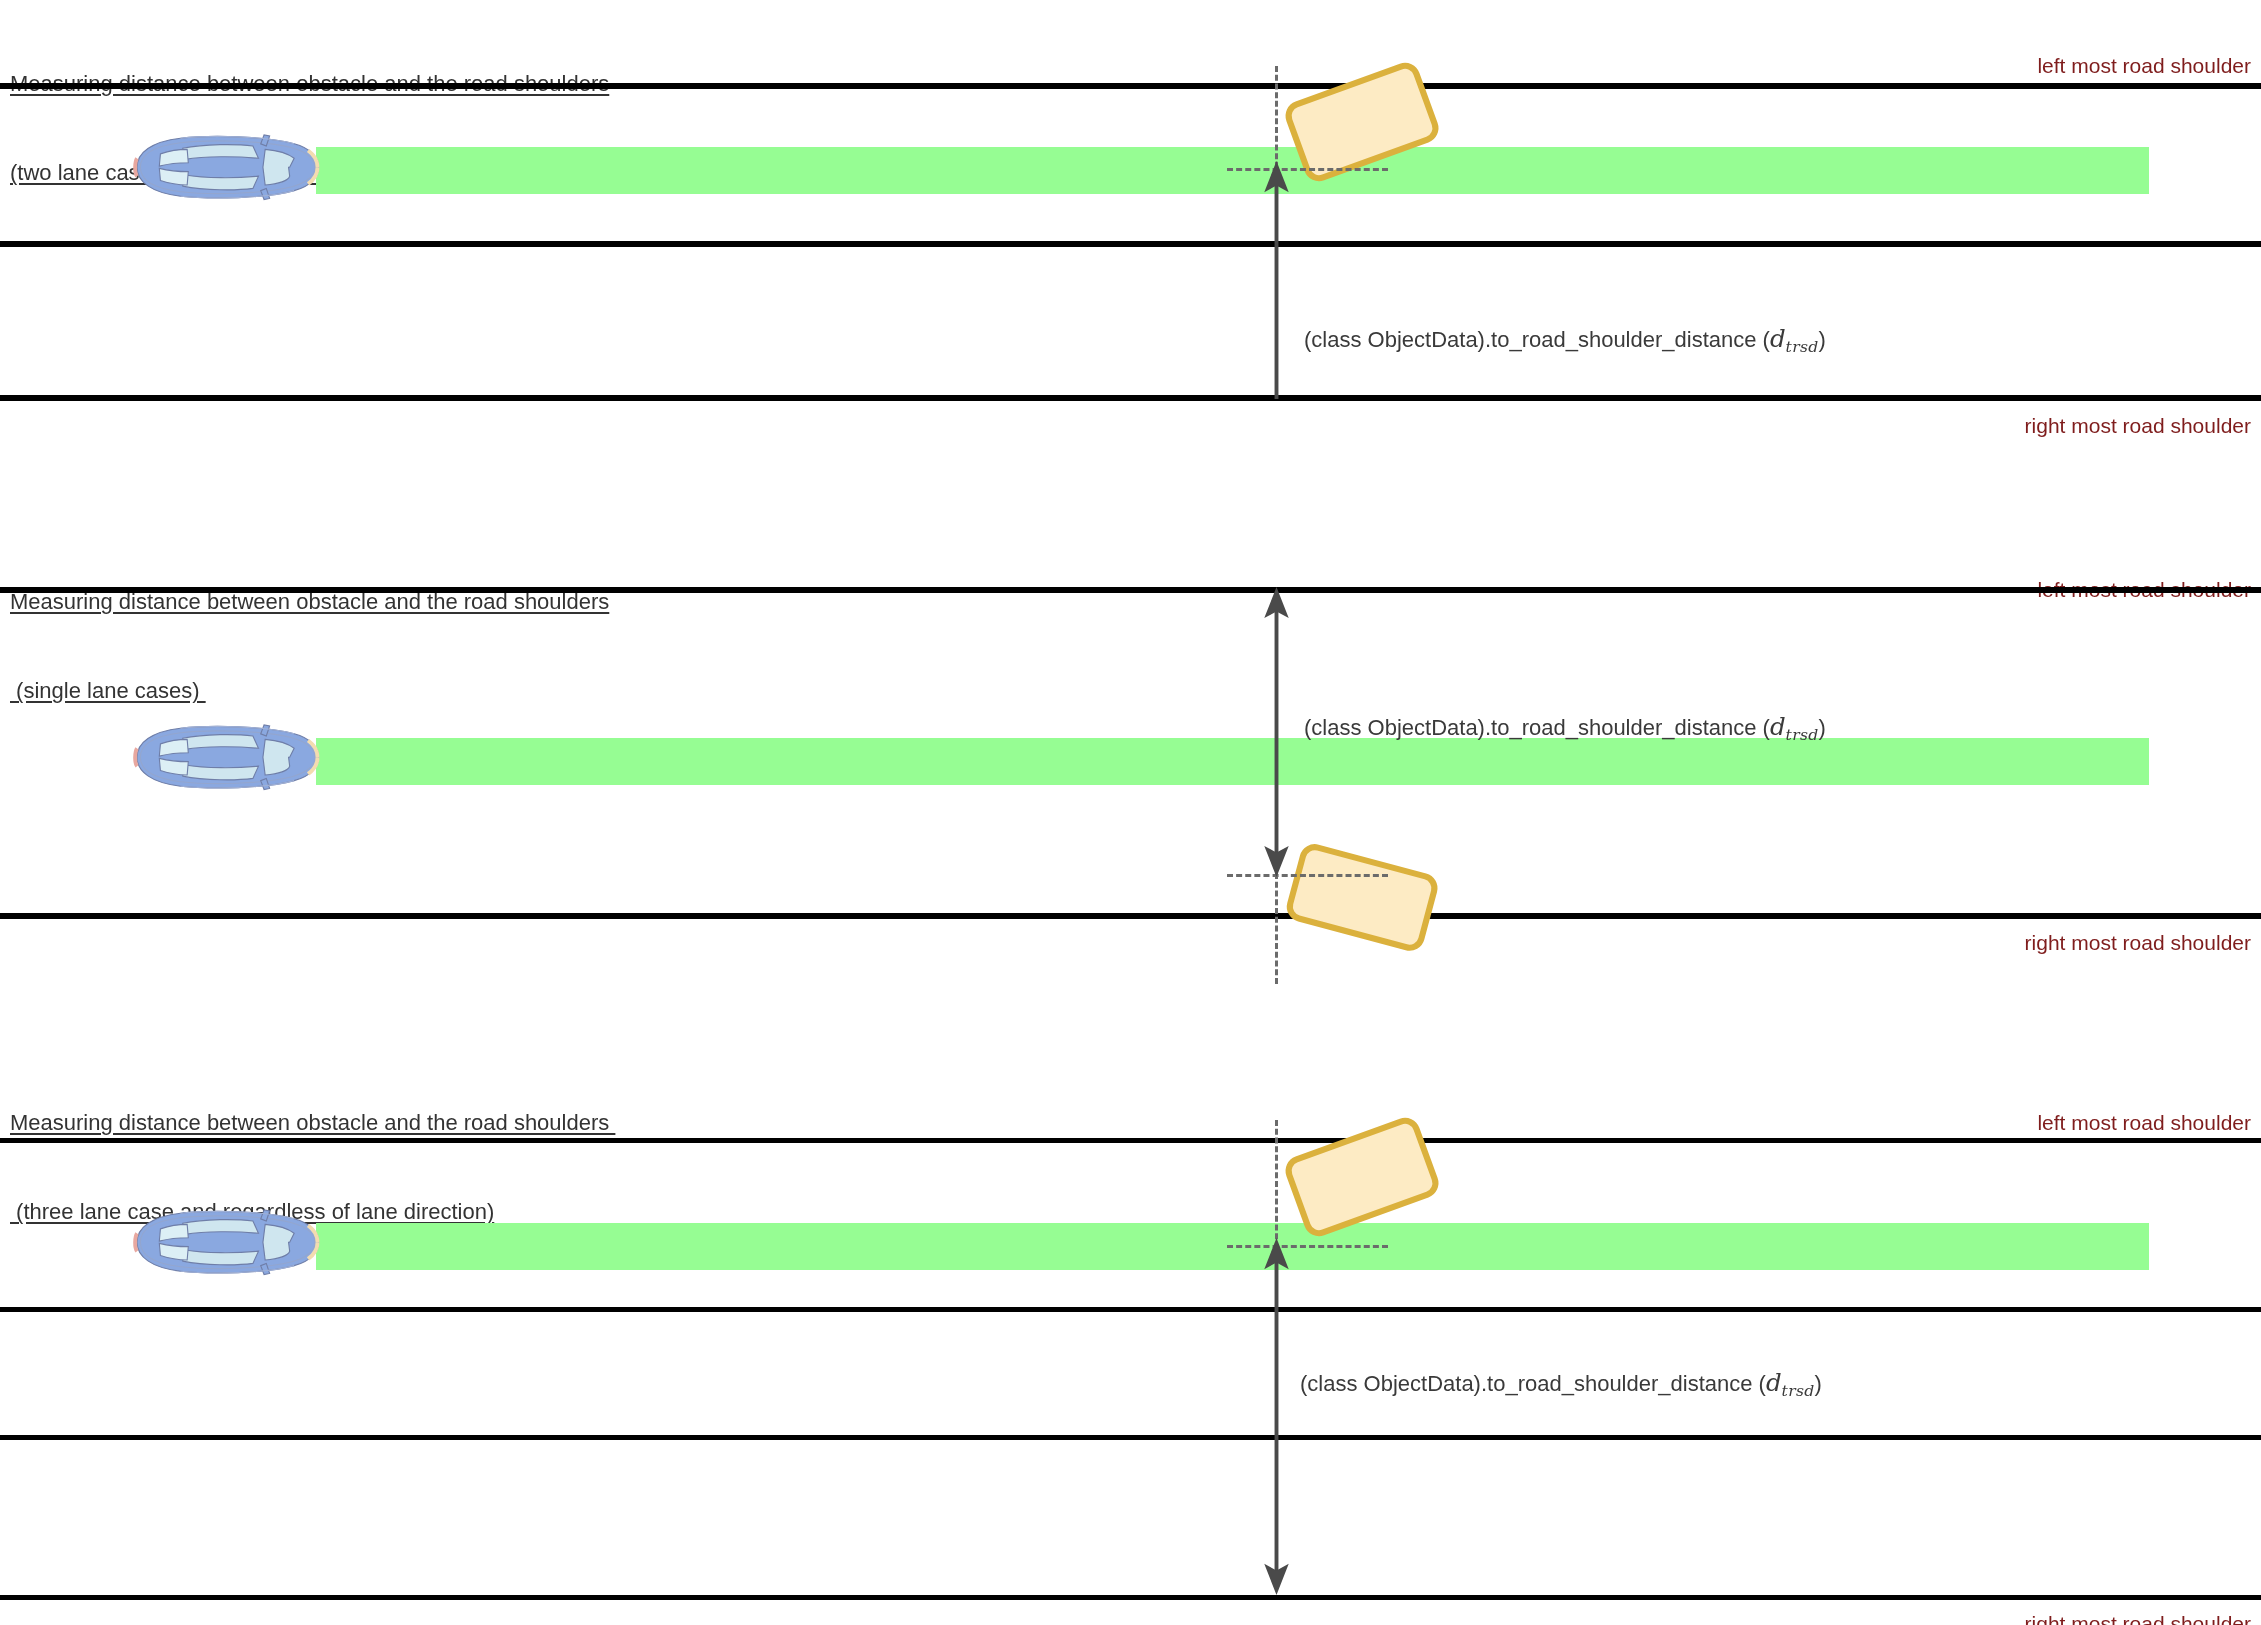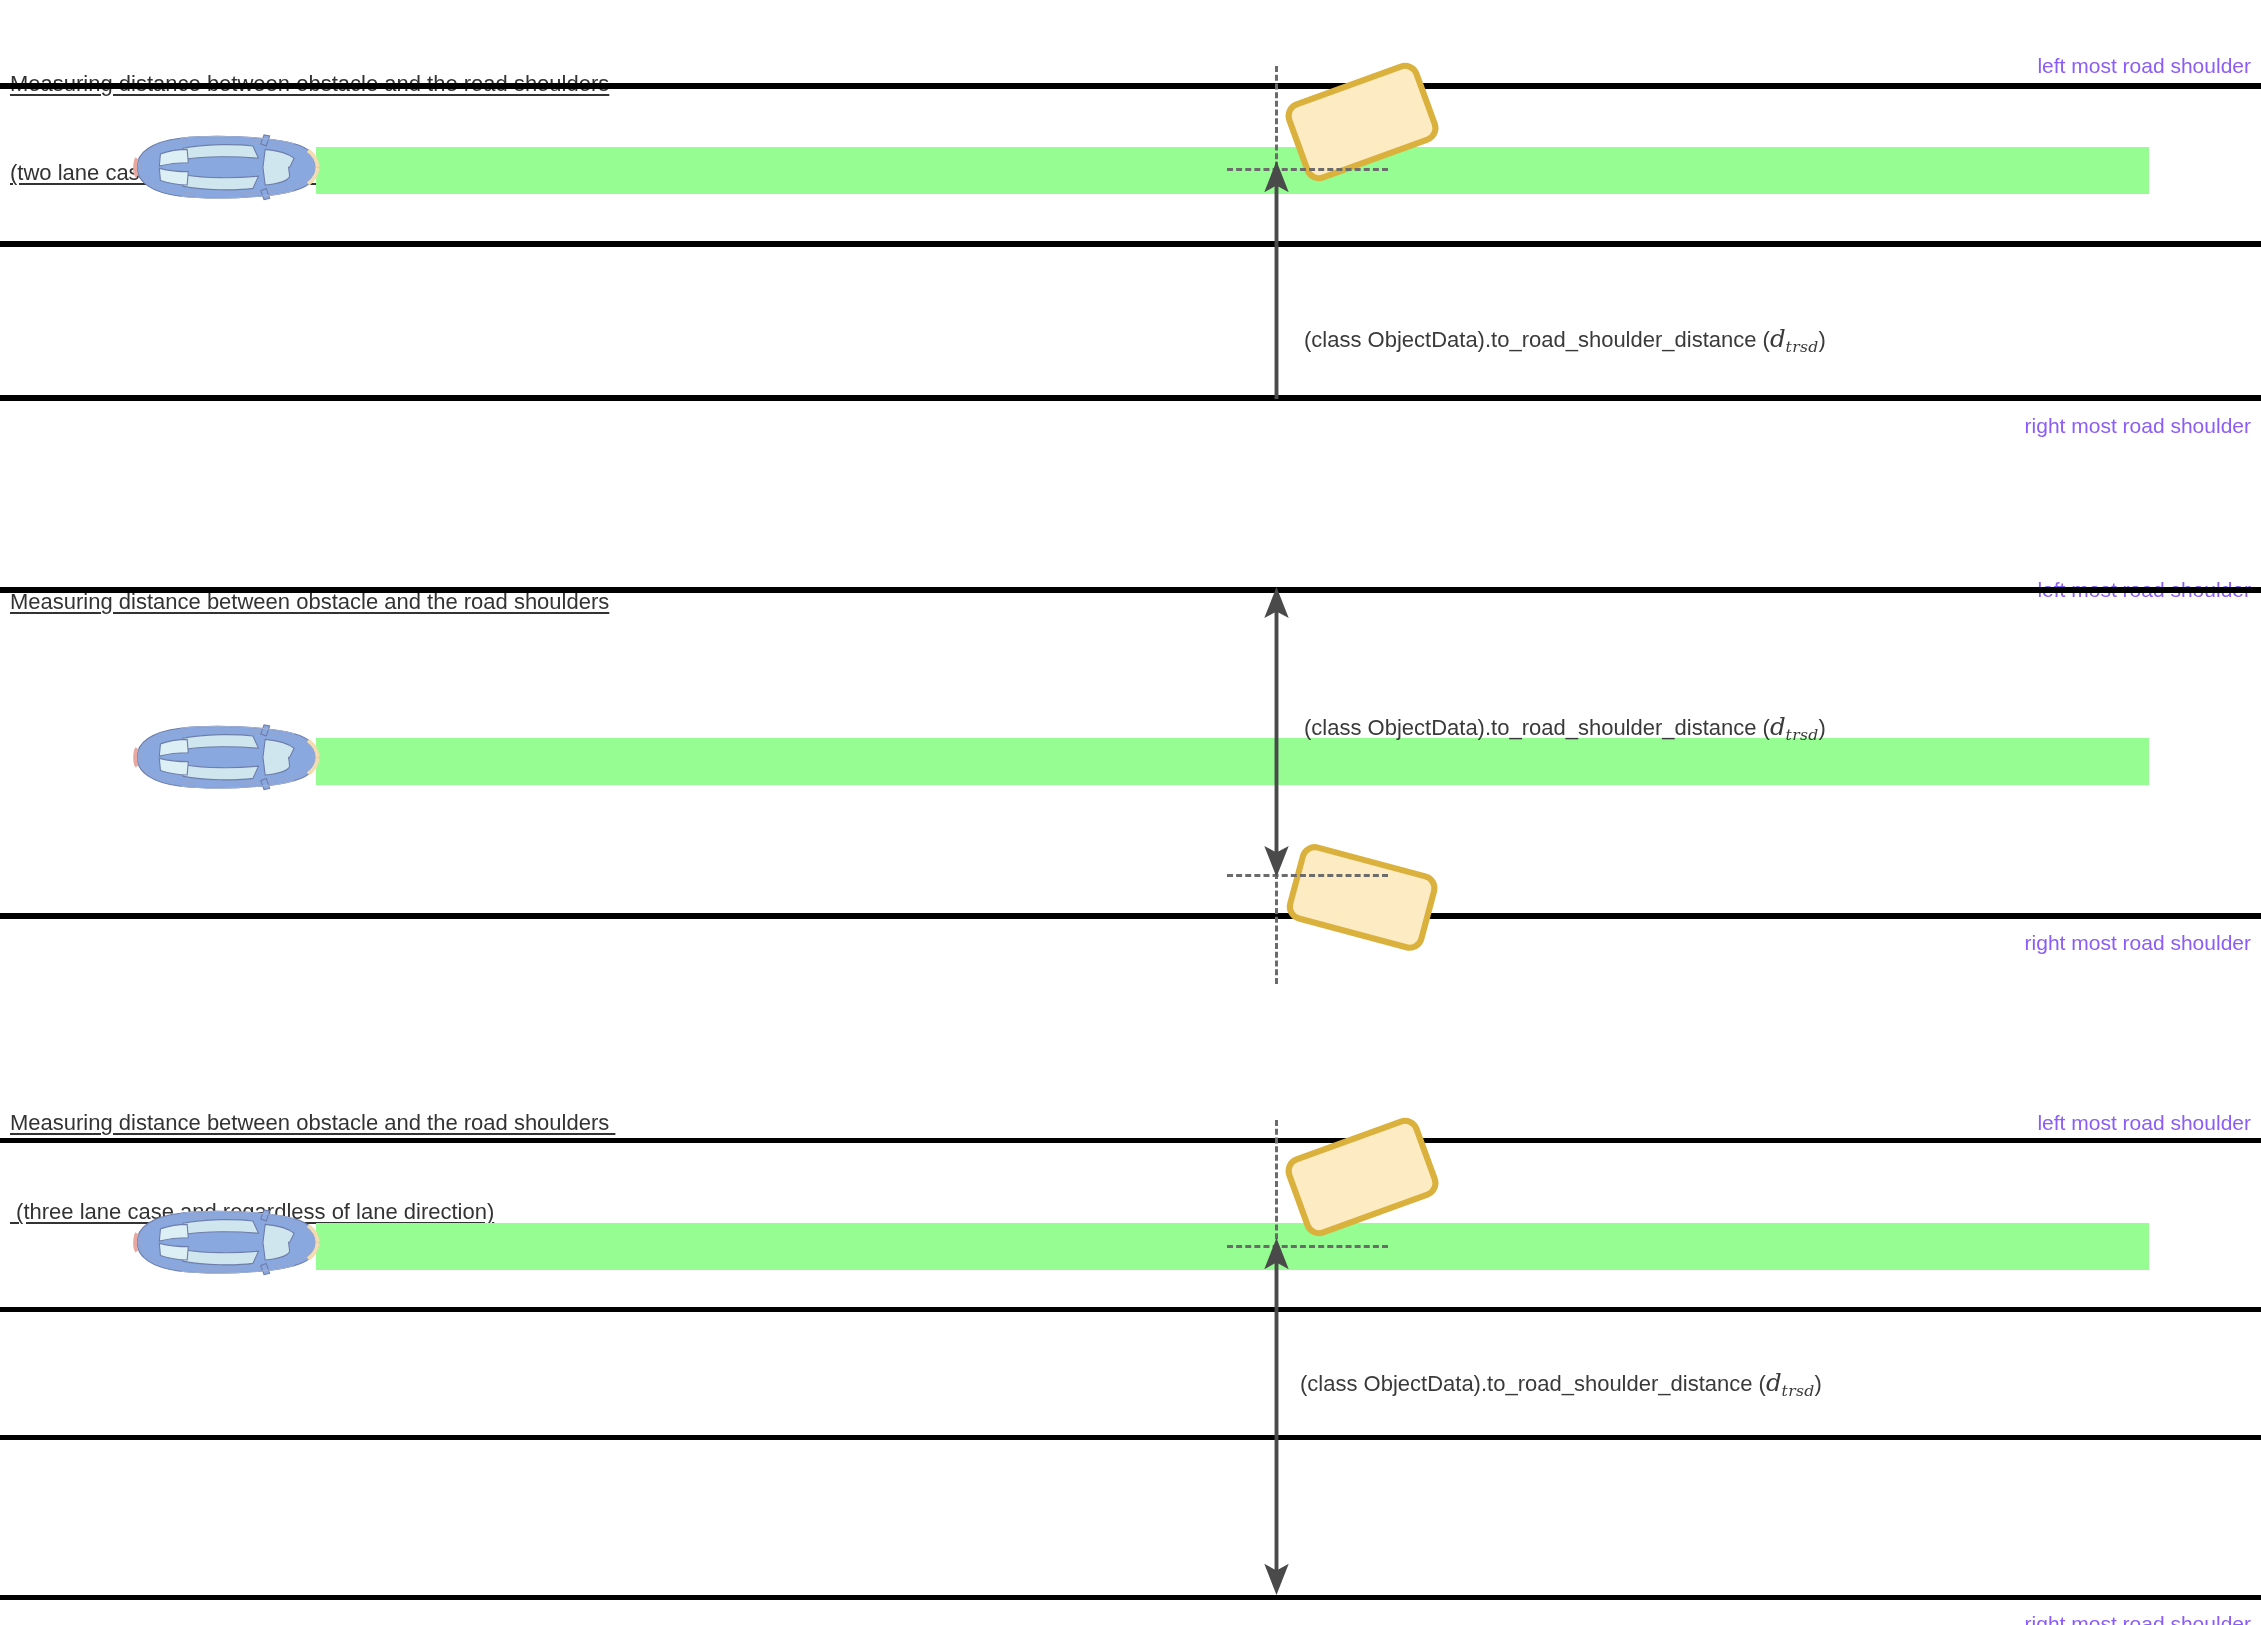--- a/index.html
+++ b/index.html
@@ -3,21 +3,21 @@
 <meta charset="utf-8">
 <style>
   html,body{margin:0;padding:0;background:#ffffff;}
   body{width:2261px;height:1625px;position:relative;overflow:hidden;
        font-family:"Liberation Sans",sans-serif;color:#3a3a3a;}
   .panel{position:absolute;left:0;width:2261px;}
   .title{position:absolute;font-size:22px;line-height:1.35;color:#333333;white-space:pre;}
   .title span{text-decoration:underline;text-underline-offset:3.3px;}
   .roadline{position:absolute;background:#000000;left:0;width:2261px;}
   .green{position:absolute;background:#96FD93;}
-  .shoulder-label{position:absolute;font-size:21px;color:#8b5cf6;white-space:nowrap;}
+  .shoulder-label{position:absolute;font-size:21px;color:#7f1d1d;white-space:nowrap;}
   .annot{position:absolute;font-size:22px;color:#3a3a3a;white-space:nowrap;margin-left:16px;}
   .annot .mathd{font-family:"DejaVu Serif",serif;font-style:italic;font-size:24.5px;}
   .annot .mathsub{font-family:"DejaVu Serif",serif;font-style:italic;font-size:15.6px;
                   vertical-align:sub;letter-spacing:0.3px;}
   .vdash{position:absolute;width:0;border-left:3.9px dashed #6b6b6b;}
   .hdash{position:absolute;height:0;border-top:3.9px dashed #6b6b6b;}
   .arrowsvg{position:absolute;overflow:visible;}
   .carsvg{position:absolute;}
   .obssvg{position:absolute;overflow:visible;}
 </style>
@@ -76,20 +76,21 @@
     <span>(class ObjectData).to_road_shoulder_distance (</span><span class="mathd">d</span><span class="mathsub">trsd</span><span>)</span>
   </div>
 
   <div class="shoulder-label" style="right:10px;top:414px;">right most road shoulder</div>
 </div>
 
 <div class="panel" style="top:517px;height:461px;">
 
   <div class="title" style="left:10px;top:11px;">
     <div><span>Measuring distance between obstacle and the road shoulders</span></div>
+    <div><span> (single lane cases) </span></div>
   </div>
 
   <div class="shoulder-label" style="right:10px;top:61px;">left most road shoulder</div>
 
   <div class="roadline" style="top:70px;height:6.1px;"></div>
   <div class="roadline" style="top:396px;height:6.1px;"></div>
 
   <div class="green" style="left:316px;top:221px;width:1833px;height:47px;"></div>
 
   <svg class="carsvg" style="left:127px;top:200px;" width="195" height="81" viewBox="0 0 350 145">

